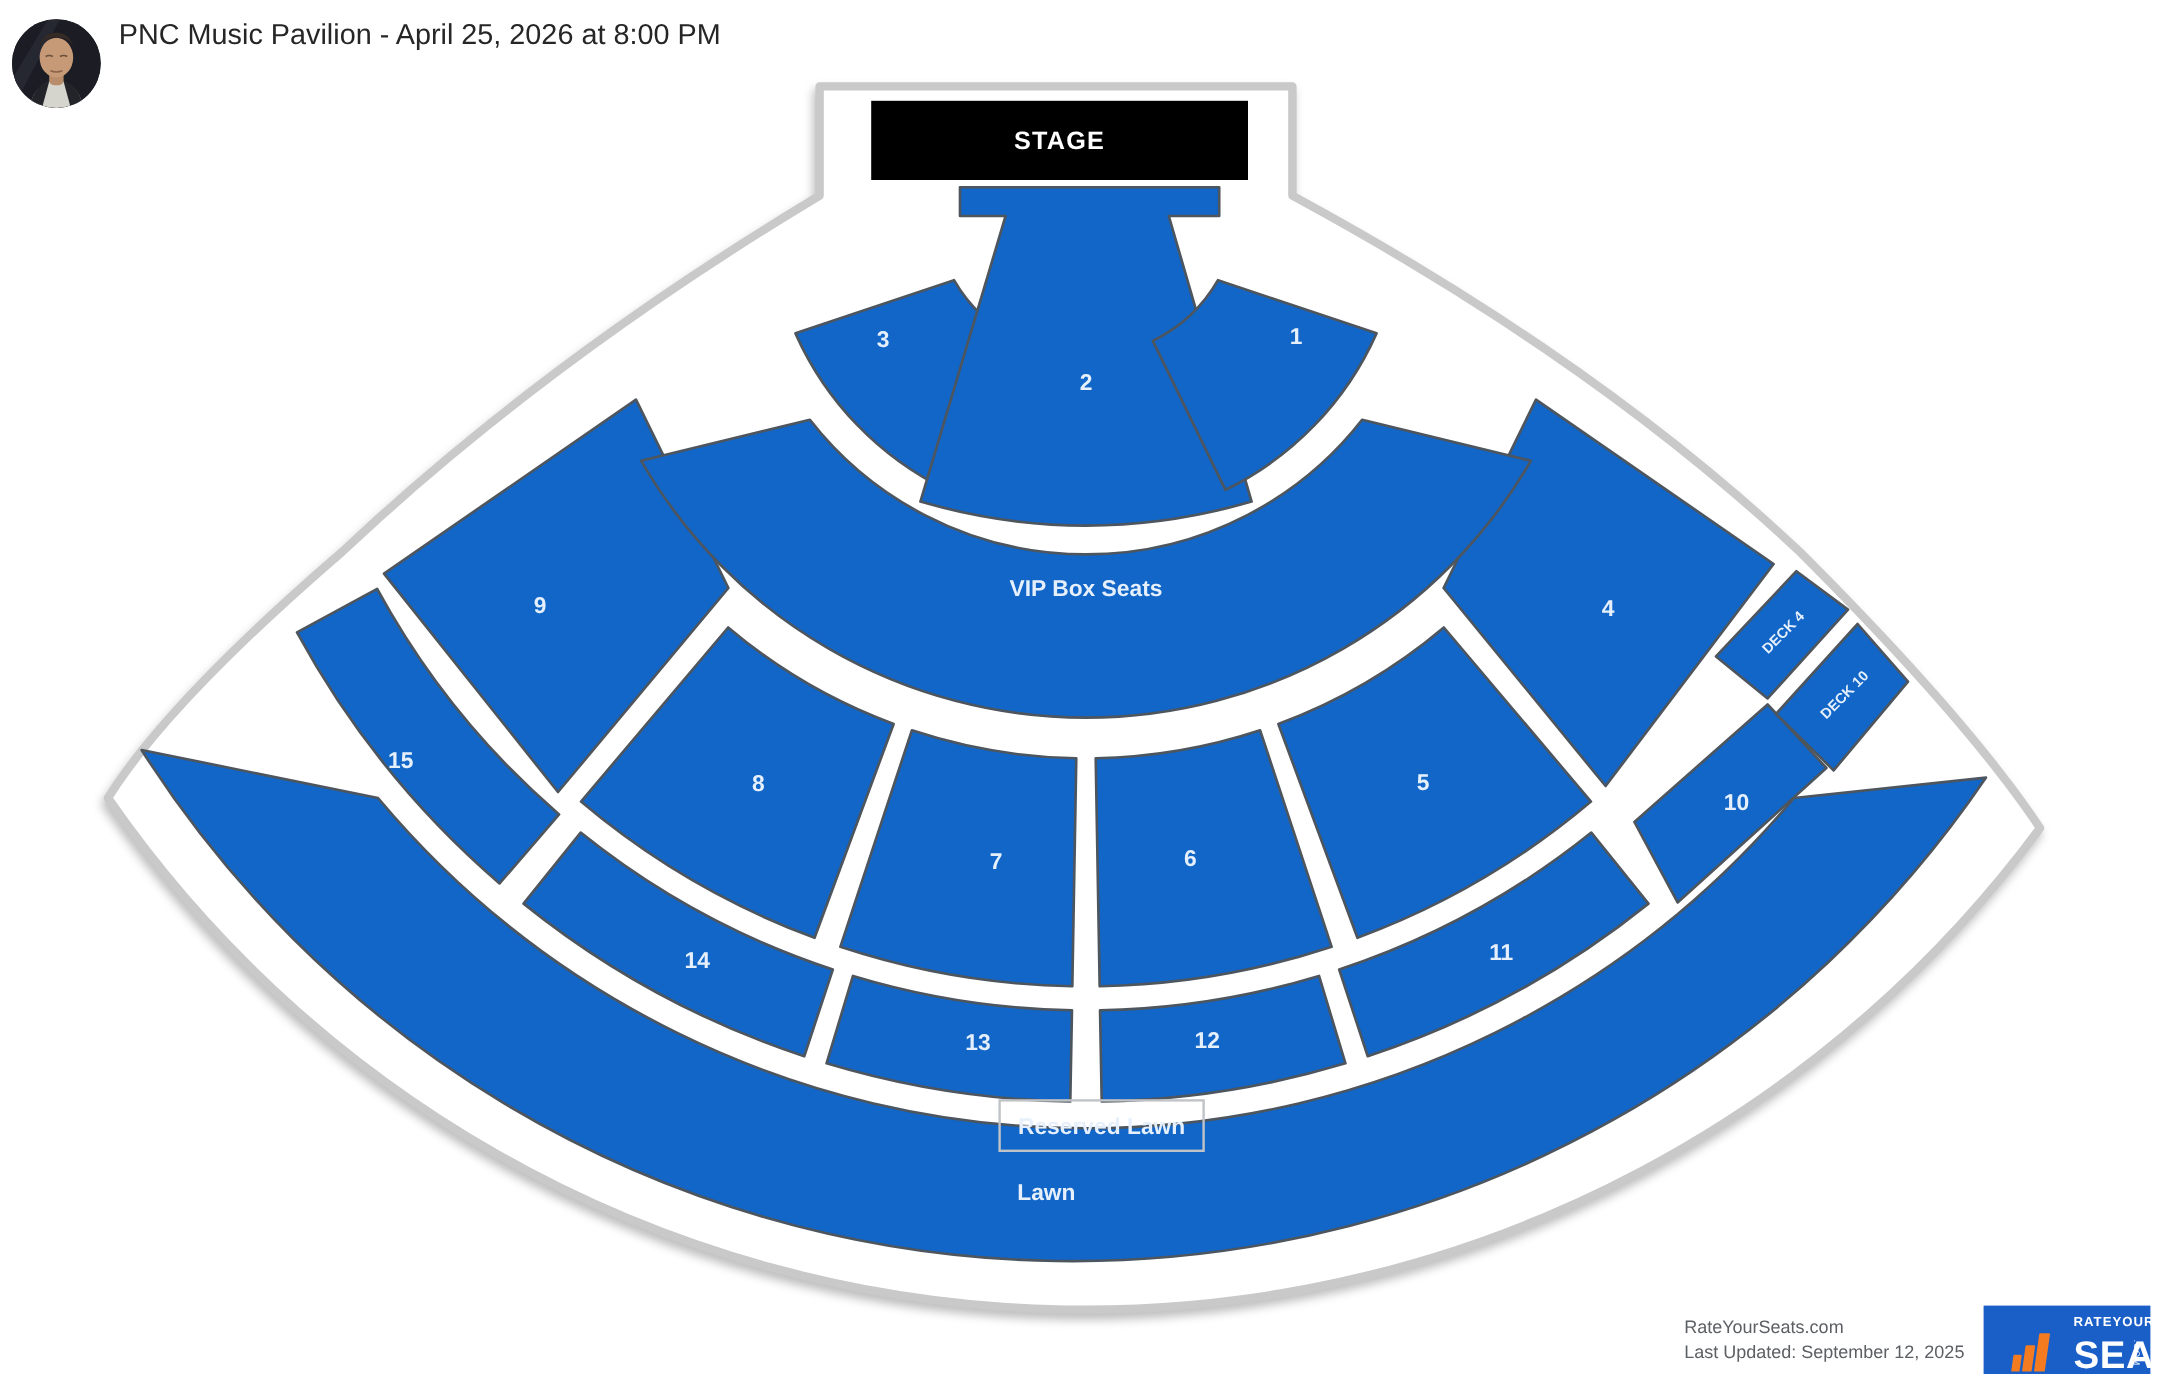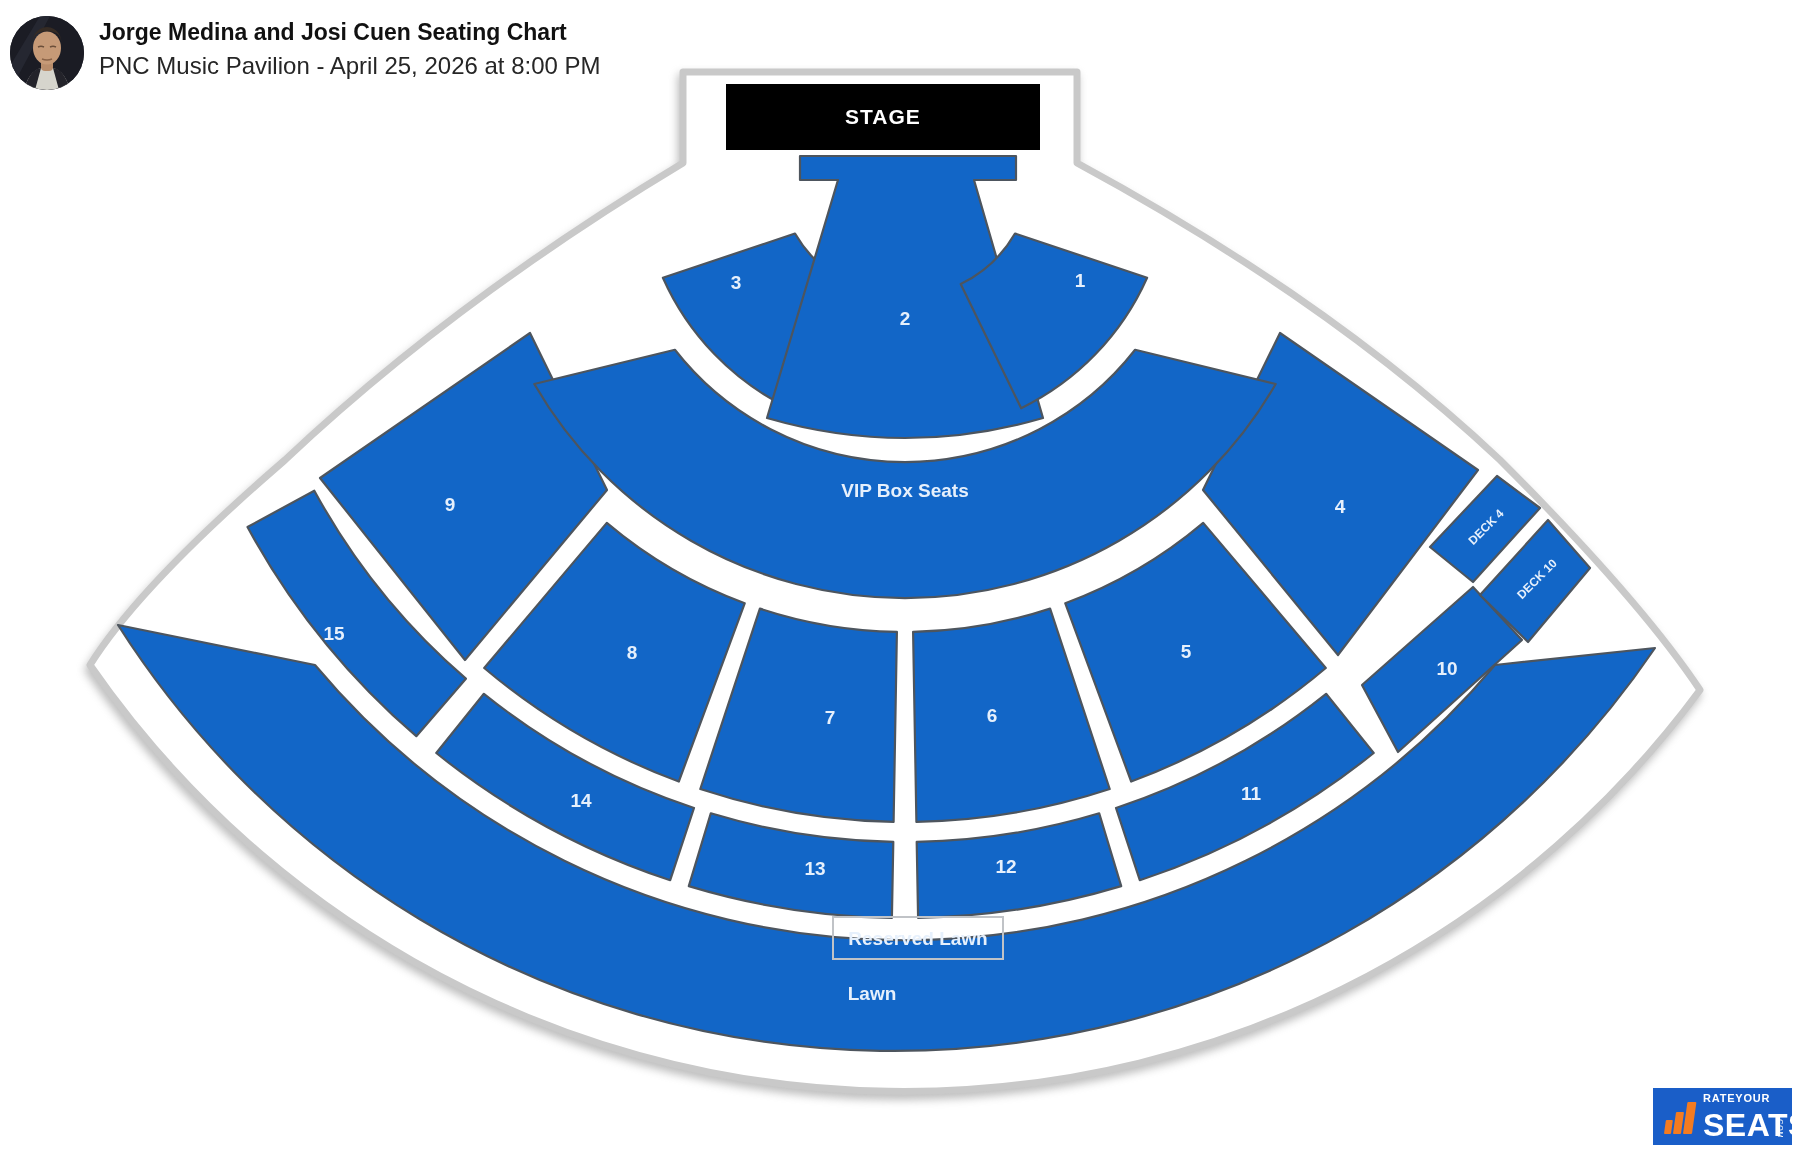--- a/index.html
+++ b/index.html
@@ -30,21 +30,21 @@
   .decklabel{font-size:12px;}
   .stage-rect{fill:#000;}
   .stage-label{fill:#fff;font-size:21px;font-weight:bold;letter-spacing:1px;text-anchor:middle;
                font-family:"Liberation Sans",sans-serif;}
   .rl-box{fill:none;stroke:#c0c3c7;stroke-width:2;}
 
   
   .ftr{position:absolute;right:8px;bottom:10px;display:flex;align-items:center;gap:16px;z-index:5;}
   .credits{font-size:15px;color:#5c5f63;line-height:1.4;text-align:left;}
   .logo{position:relative;width:139px;height:57px;background:var(--logo_blue);display:flex;
-        align-items:center;justify-content:flex-start;padding-left:10px;box-sizing:border-box;cursor:pointer;}
+        align-items:flex-end;justify-content:flex-start;padding-left:22px;box-sizing:border-box;cursor:pointer;gap:13px;}
   .logo-bars{flex:0 0 auto;margin-right:6px;}
   .logo-text{display:flex;flex-direction:column;color:#fff;line-height:1;}
   .logo-top{font-size:11px;letter-spacing:.8px;font-weight:bold;}
   .logo-main{font-size:32px;font-weight:bold;letter-spacing:.5px;margin-top:5px;}
   .logo-com{position:absolute;right:1px;bottom:14px;color:#fff;font-size:7px;letter-spacing:1px;
             transform:rotate(90deg);transform-origin:center;}
 </style>
 </head>
 <body>
 
@@ -60,21 +60,20 @@
         <path d="M60,74 Q54,53 43,52 L49,74 Z" fill="#23232a"></path>
         <rect x="31" y="42" width="12" height="13" rx="4" fill="#b98d6b"></rect>
         <ellipse cx="37" cy="32" rx="14" ry="16.5" fill="#c69a77"></ellipse>
         <path d="M22,32 Q22,12 37,11 Q52,12 52,32 Q52,20 46,17 Q37,13 28,17 Q22,20 22,32 Z" fill="#352b24"></path>
         <path d="M28,31 Q31,29.5 34,31" stroke="#6b4f3a" stroke-width="1.4" fill="none"></path>
         <path d="M40,31 Q43,29.5 46,31" stroke="#6b4f3a" stroke-width="1.4" fill="none"></path>
         <path d="M32,43 Q37,45 42,43" stroke="#8a6348" stroke-width="1.4" fill="none"></path>
       </svg>
     </div>
     <div class="hdr-text">
-      <h1>Jorge Medina and Josi Cuen Seating Chart</h1>
       <div class="sub">PNC Music Pavilion - April 25, 2026 at 8:00 PM</div>
     </div>
   </div>
 
   <svg class="map" viewBox="0 0 1800 1155">
 
     <path class="plate" d="M683,72 L1077,72 L1077,163
          Q1330,300 1500,460 Q1640,600 1700,690
          A990,990 0 0 1 90,665
          Q140,585 285,460 Q455,300 683,163 Z"></path>
@@ -125,20 +124,24 @@
         <text x="1080" y="287" class="seclabel">1</text>
       </g>
 
     <g>
       <rect class="rl-box" x="833" y="917" width="170" height="42"></rect>
       <text class="seclabel" x="918" y="945">Reserved Lawn</text>
     </g>
   </svg>
 
   <div class="ftr">
+    <div class="credits">
+      <div>RateYourSeats.com</div>
+      <div>Last Updated: September 12, 2025</div>
+    </div>
     <div class="logo">
       <svg class="logo-bars" width="34" height="38" viewBox="0 0 34 38">
         <g transform="skewX(-8)" fill="#f47b20">
           <rect x="6" y="22" width="7" height="14" rx="1"></rect>
           <rect x="15" y="14" width="8" height="22" rx="1"></rect>
           <rect x="25" y="4" width="9" height="32" rx="1"></rect>
         </g>
       </svg>
       <div class="logo-text">
         <span class="logo-top">RATEYOUR</span>

